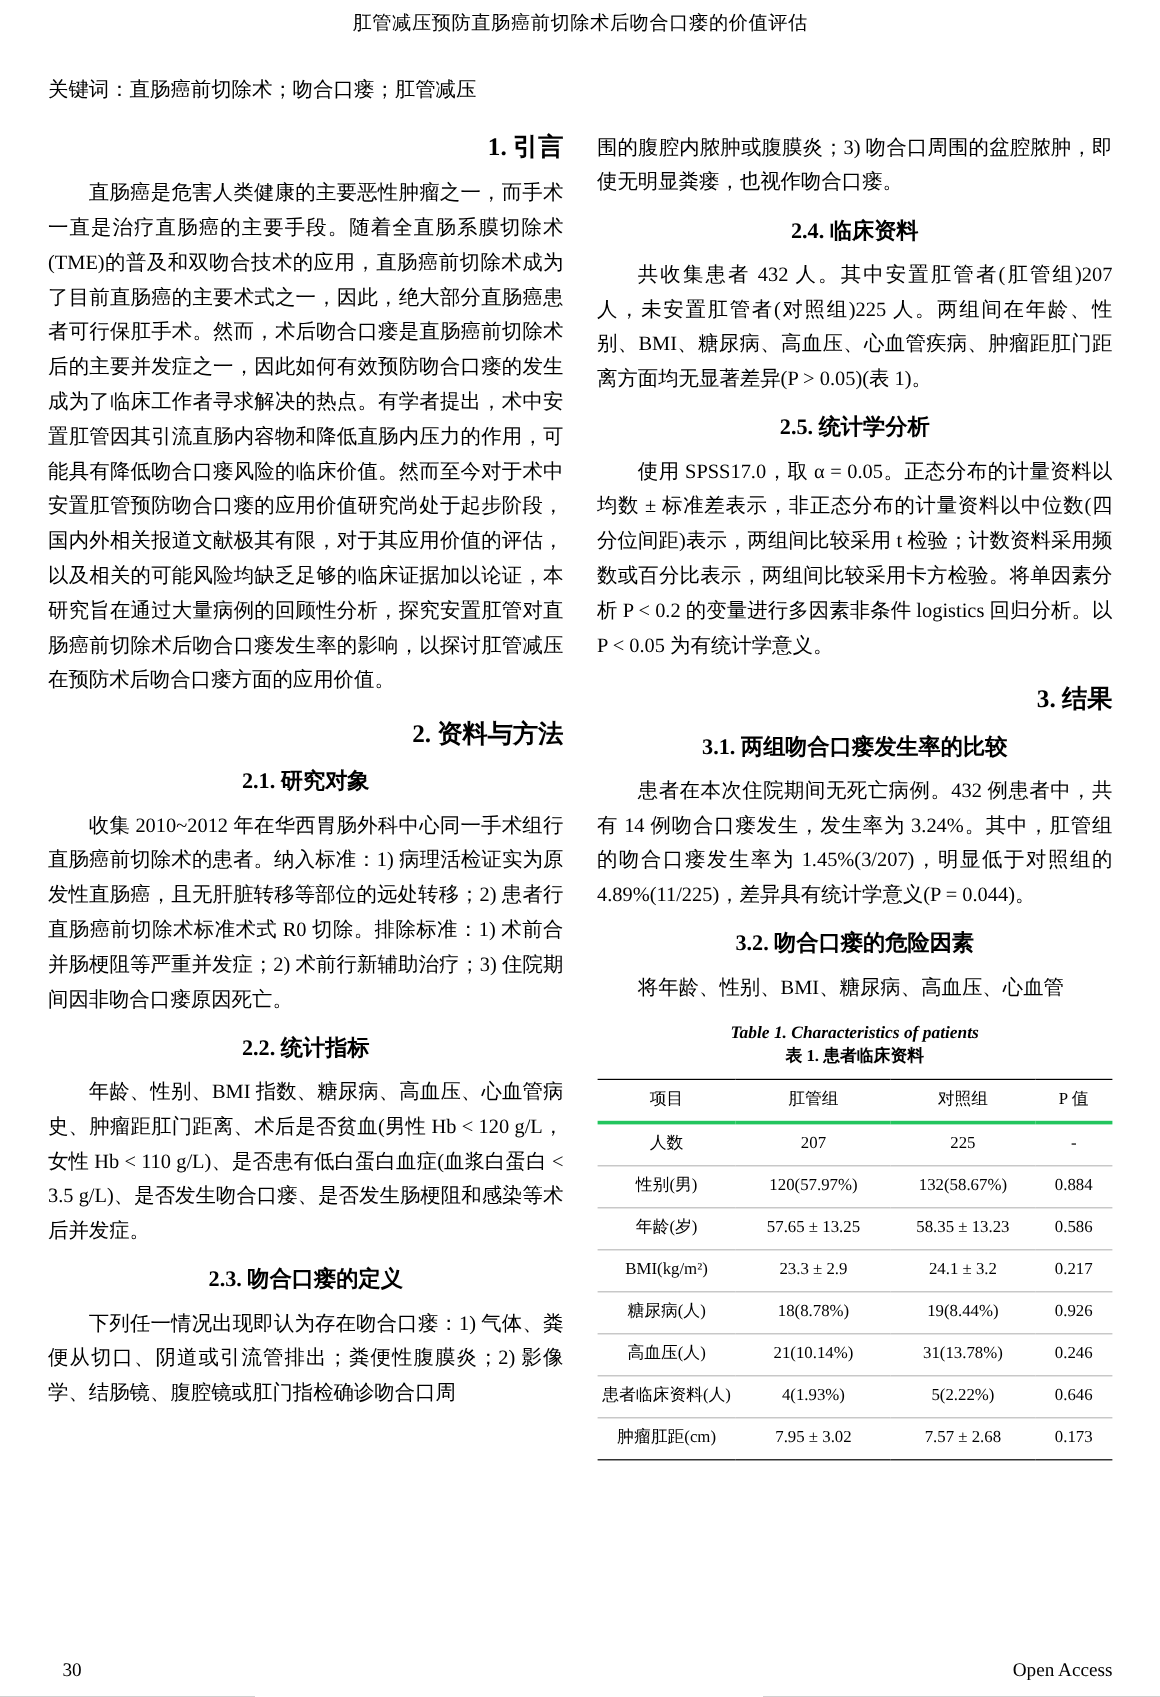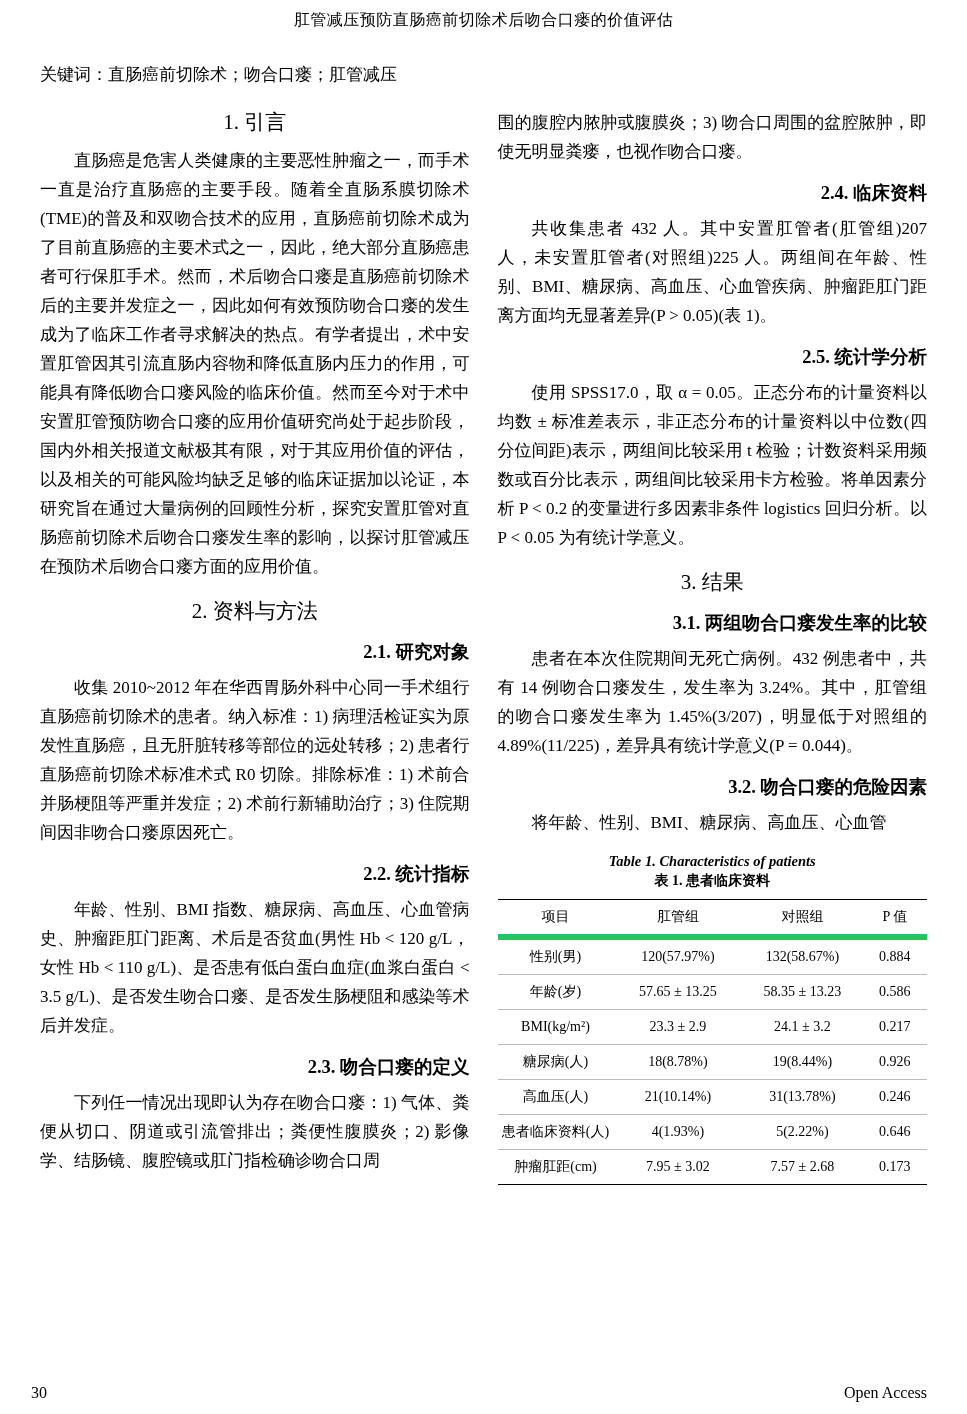--- a/index.html
+++ b/index.html
@@ -33,30 +33,30 @@
   }
   .col {
     width: 430px;
     font-size: 17px;
     line-height: 29px;
     text-align: justify;
   }
   .col h1 {
     font-size: 21px;
     line-height: 28px;
-    font-weight: normal;
+    font-weight: bold;
     margin: 16px 0 10px 0;
-    text-align: center;
+    text-align: right;
   }
   .col h2 {
     font-size: 18.5px;
     line-height: 26px;
     font-weight: bold;
     margin: 14px 0 8px 0;
-    text-align: right;
+    text-align: center;
   }
   .col > :first-child { margin-top: 0; }
   .col p.indent { text-indent: 2em; }
   .col p.no-indent { text-indent: 0; }
 
   .table-block { margin-top: 14px; }
   .caption-en {
     text-align: center;
     font-weight: bold;
     font-size: 14.5px;
@@ -76,32 +76,32 @@
     font-size: 14px;
   }
   table.data-table th, table.data-table td {
     font-weight: normal;
     text-align: center;
     padding: 8px 3px;
     line-height: 18px;
   }
   table.data-table thead tr {
     border-top: 1.5px solid #000;
-    border-bottom: 6px solid #22c55e;
+    border-bottom: 3px solid #22c55e;
   }
   table.data-table tbody tr { border-bottom: 1px solid #bbb; }
   table.data-table tbody tr:last-child { border-bottom: 1.5px solid #000; }
   table.data-table th:nth-child(1), table.data-table td:nth-child(1) { width: 27%; }
   table.data-table th:nth-child(2), table.data-table td:nth-child(2) { width: 30%; }
   table.data-table th:nth-child(3), table.data-table td:nth-child(3) { width: 28%; }
   table.data-table th:nth-child(4), table.data-table td:nth-child(4) { width: 15%; }
 
   .footer {
     position: absolute;
-    left: 31px;
+    left: 52px;
     right: 40px;
     bottom: 12px;
     display: flex;
     justify-content: space-between;
     font-size: 16px;
   }
 </style>
 </head>
 <body>
 
@@ -155,20 +155,26 @@
           <thead>
             <tr>
               <th>项目</th>
               <th>肛管组</th>
               <th>对照组</th>
               <th>P 值</th>
             </tr>
           </thead>
           <tbody>
               <tr>
+                <td>人数</td>
+                <td>207</td>
+                <td>225</td>
+                <td>-</td>
+              </tr>
+              <tr>
                 <td>性别(男)</td>
                 <td>120(57.97%)</td>
                 <td>132(58.67%)</td>
                 <td>0.884</td>
               </tr>
               <tr>
                 <td>年龄(岁)</td>
                 <td>57.65 ± 13.25</td>
                 <td>58.35 ± 13.23</td>
                 <td>0.586</td>

